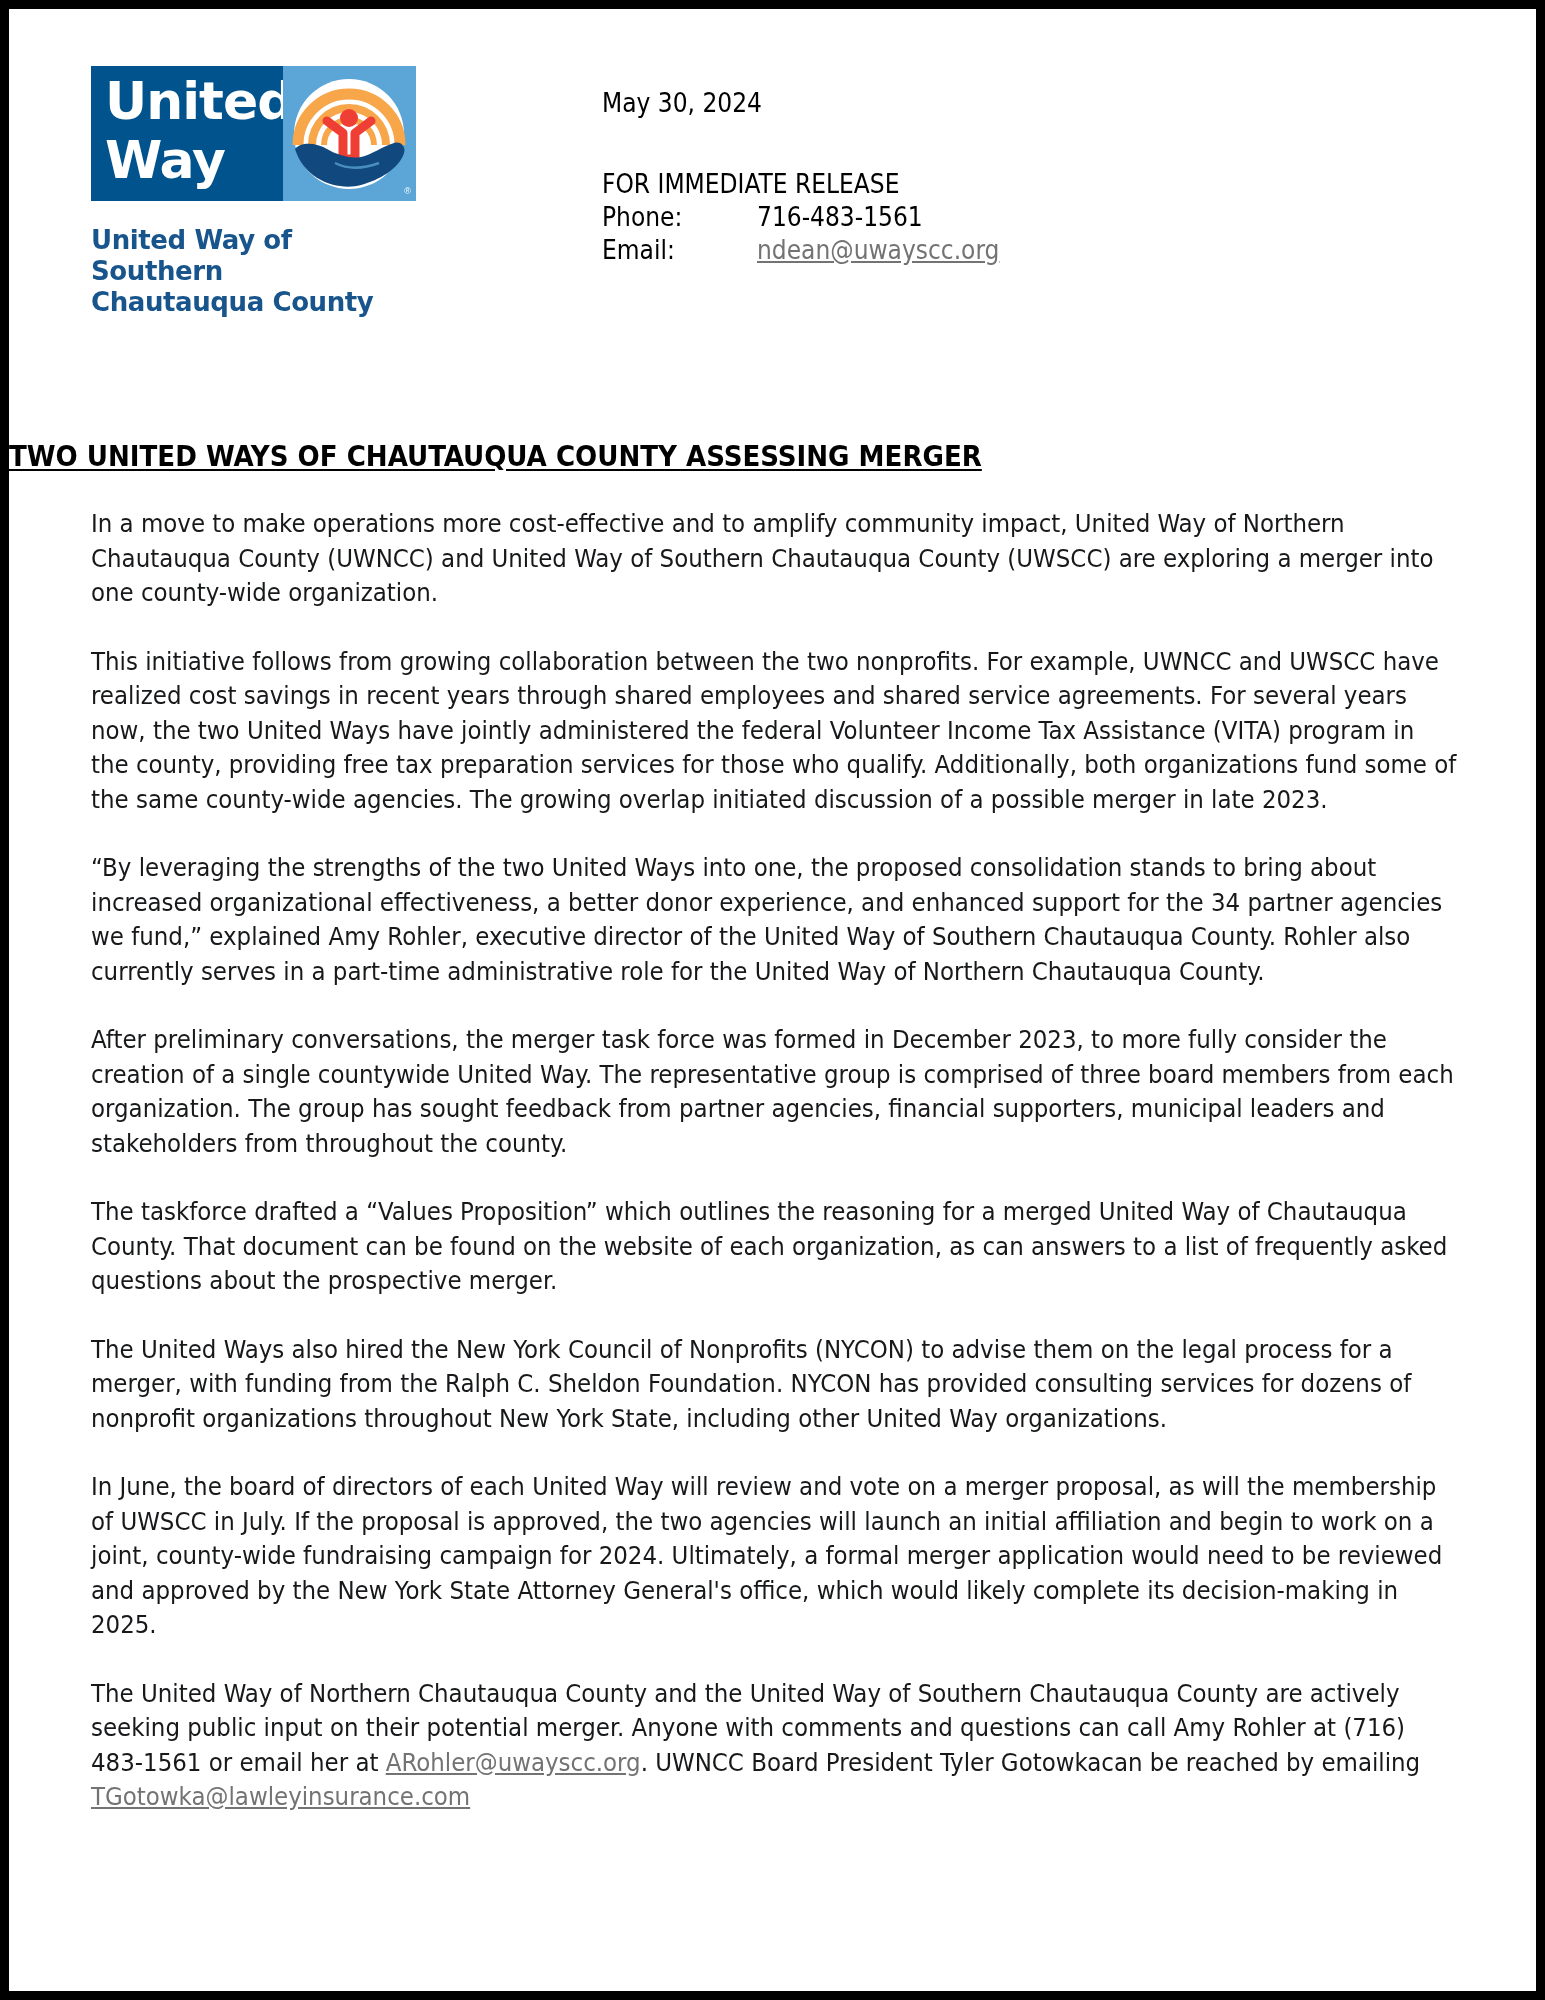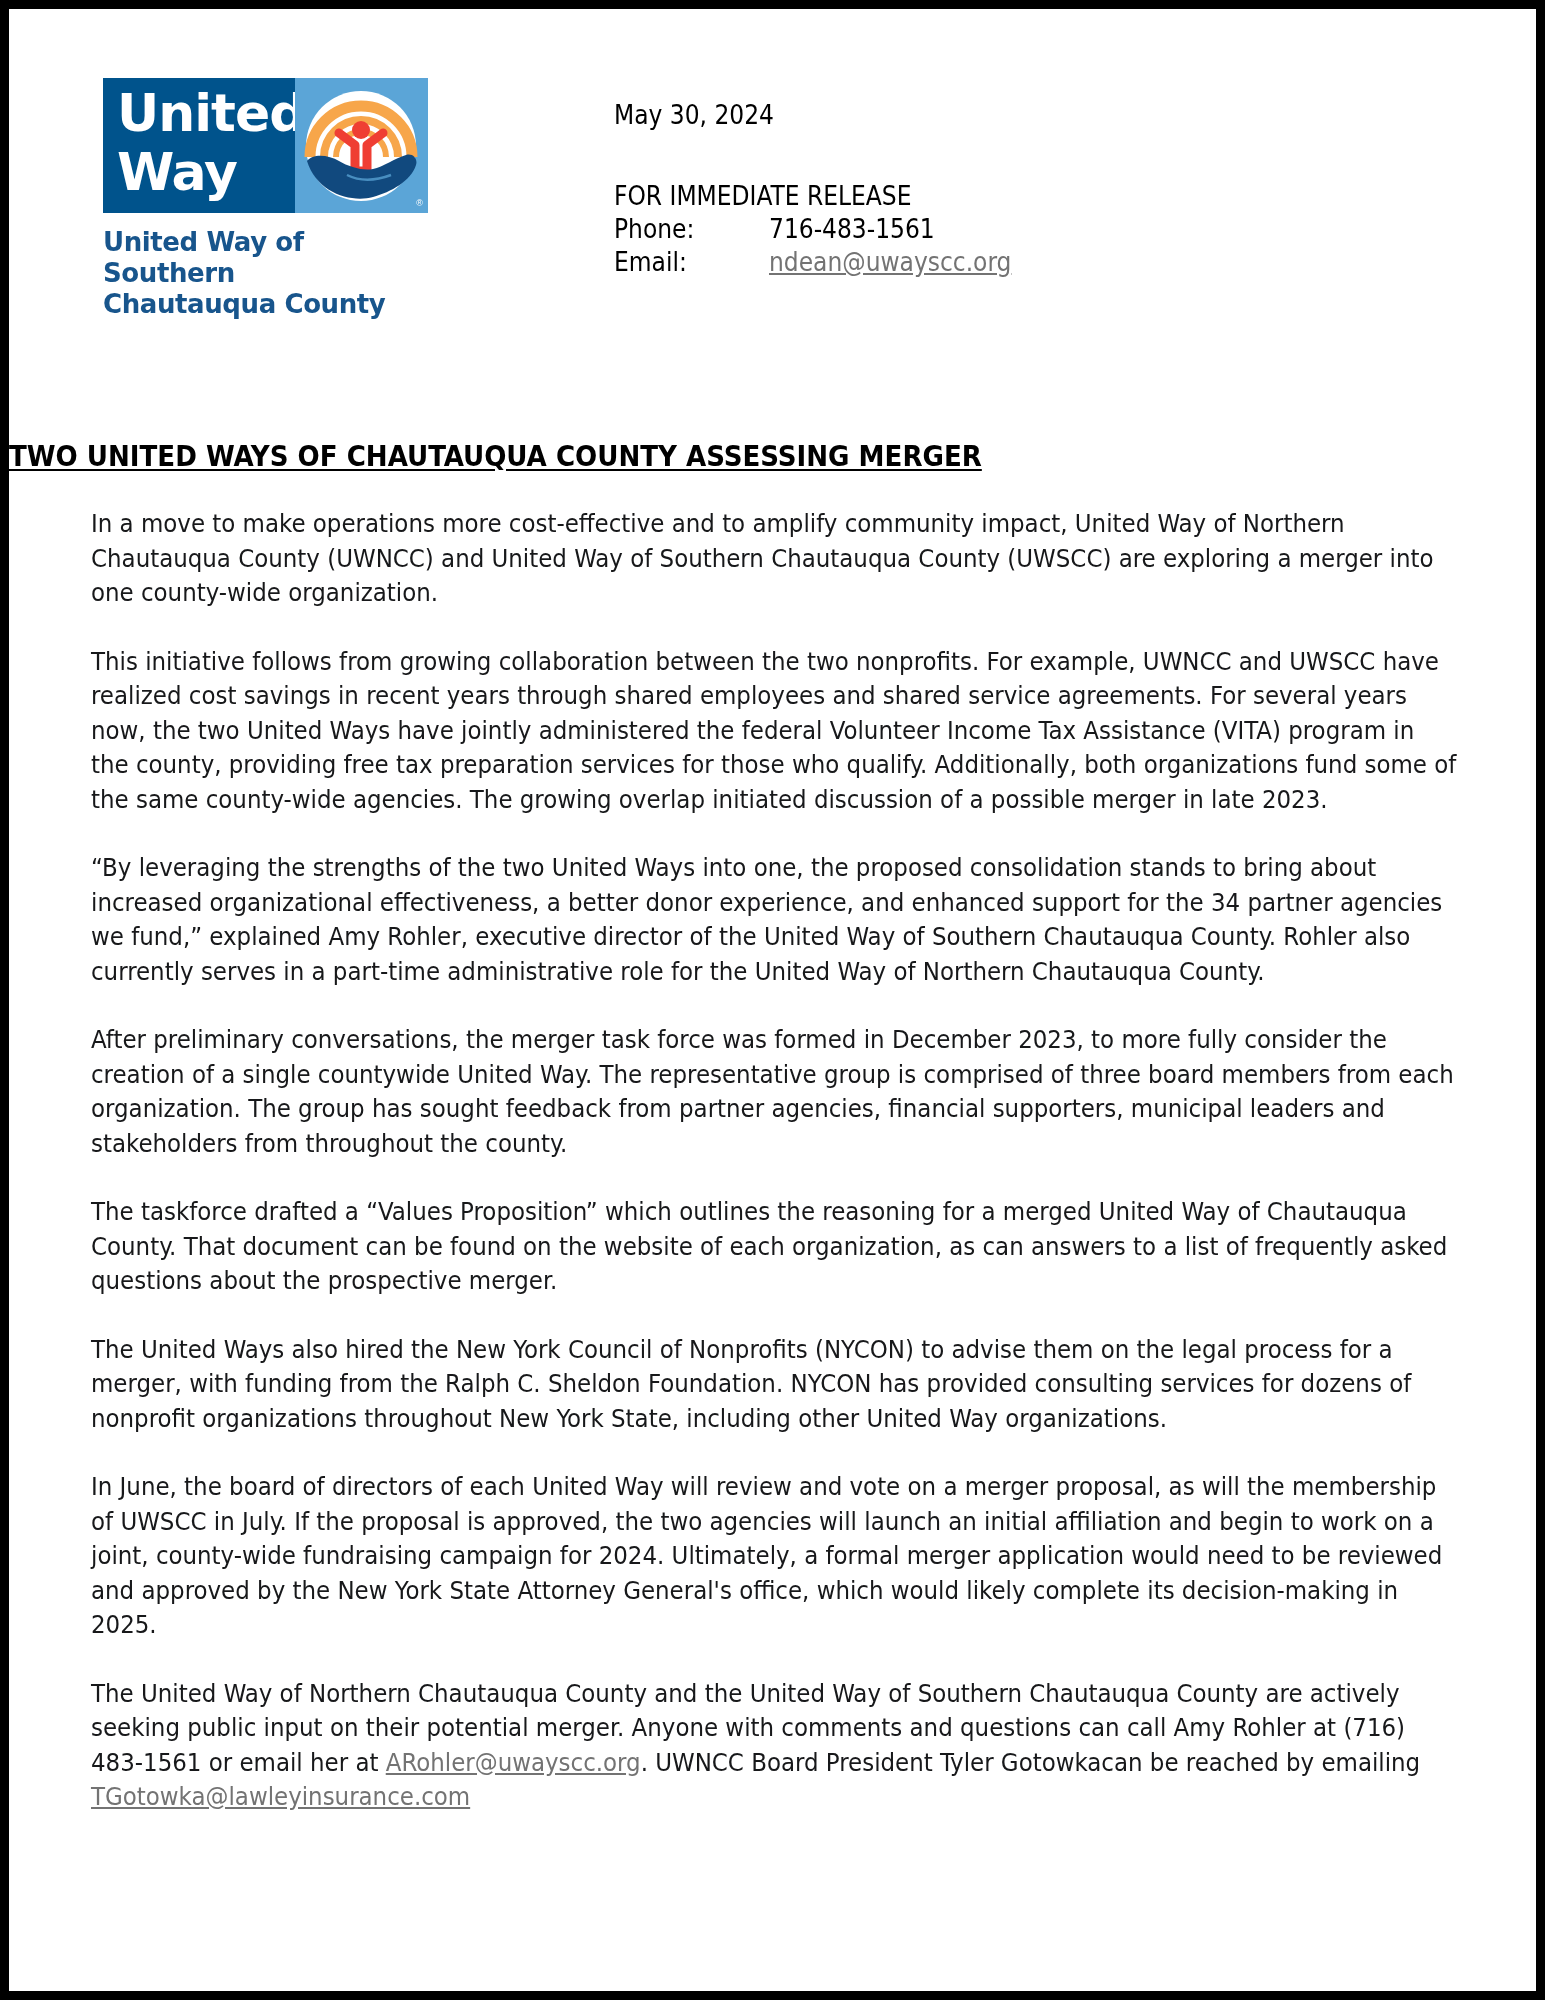--- a/index.html
+++ b/index.html
@@ -24,21 +24,21 @@
     background: #ffffff;
     overflow: hidden;
   }
   .sheet {
     position: absolute;
     left: 0; top: 0;
     width: 1527px;
     height: 1765px;
     background: #ffffff;
     box-sizing: border-box;
-    padding: 12px;
+    padding: 0;
   }
 
   
   .header {
     position: relative;
     height: 300px;
   }
 
   
   .logo-block {
@@ -90,21 +90,21 @@
   }
   .logo-reg {
     position: absolute;
     right: 5px;
     bottom: 5px;
     color: #ffffff;
     font-size: 9px;
     line-height: 9px;
   }
   .logo-caption {
-    margin-top: 14px;
+    margin-top: 24px;
     color: #18558c;
     font-family: "DejaVu Sans", sans-serif;
     font-weight: bold;
     font-size: 26px;
     line-height: 31px;
     letter-spacing: -0.4px;
   }
 
   
   .release-block {

